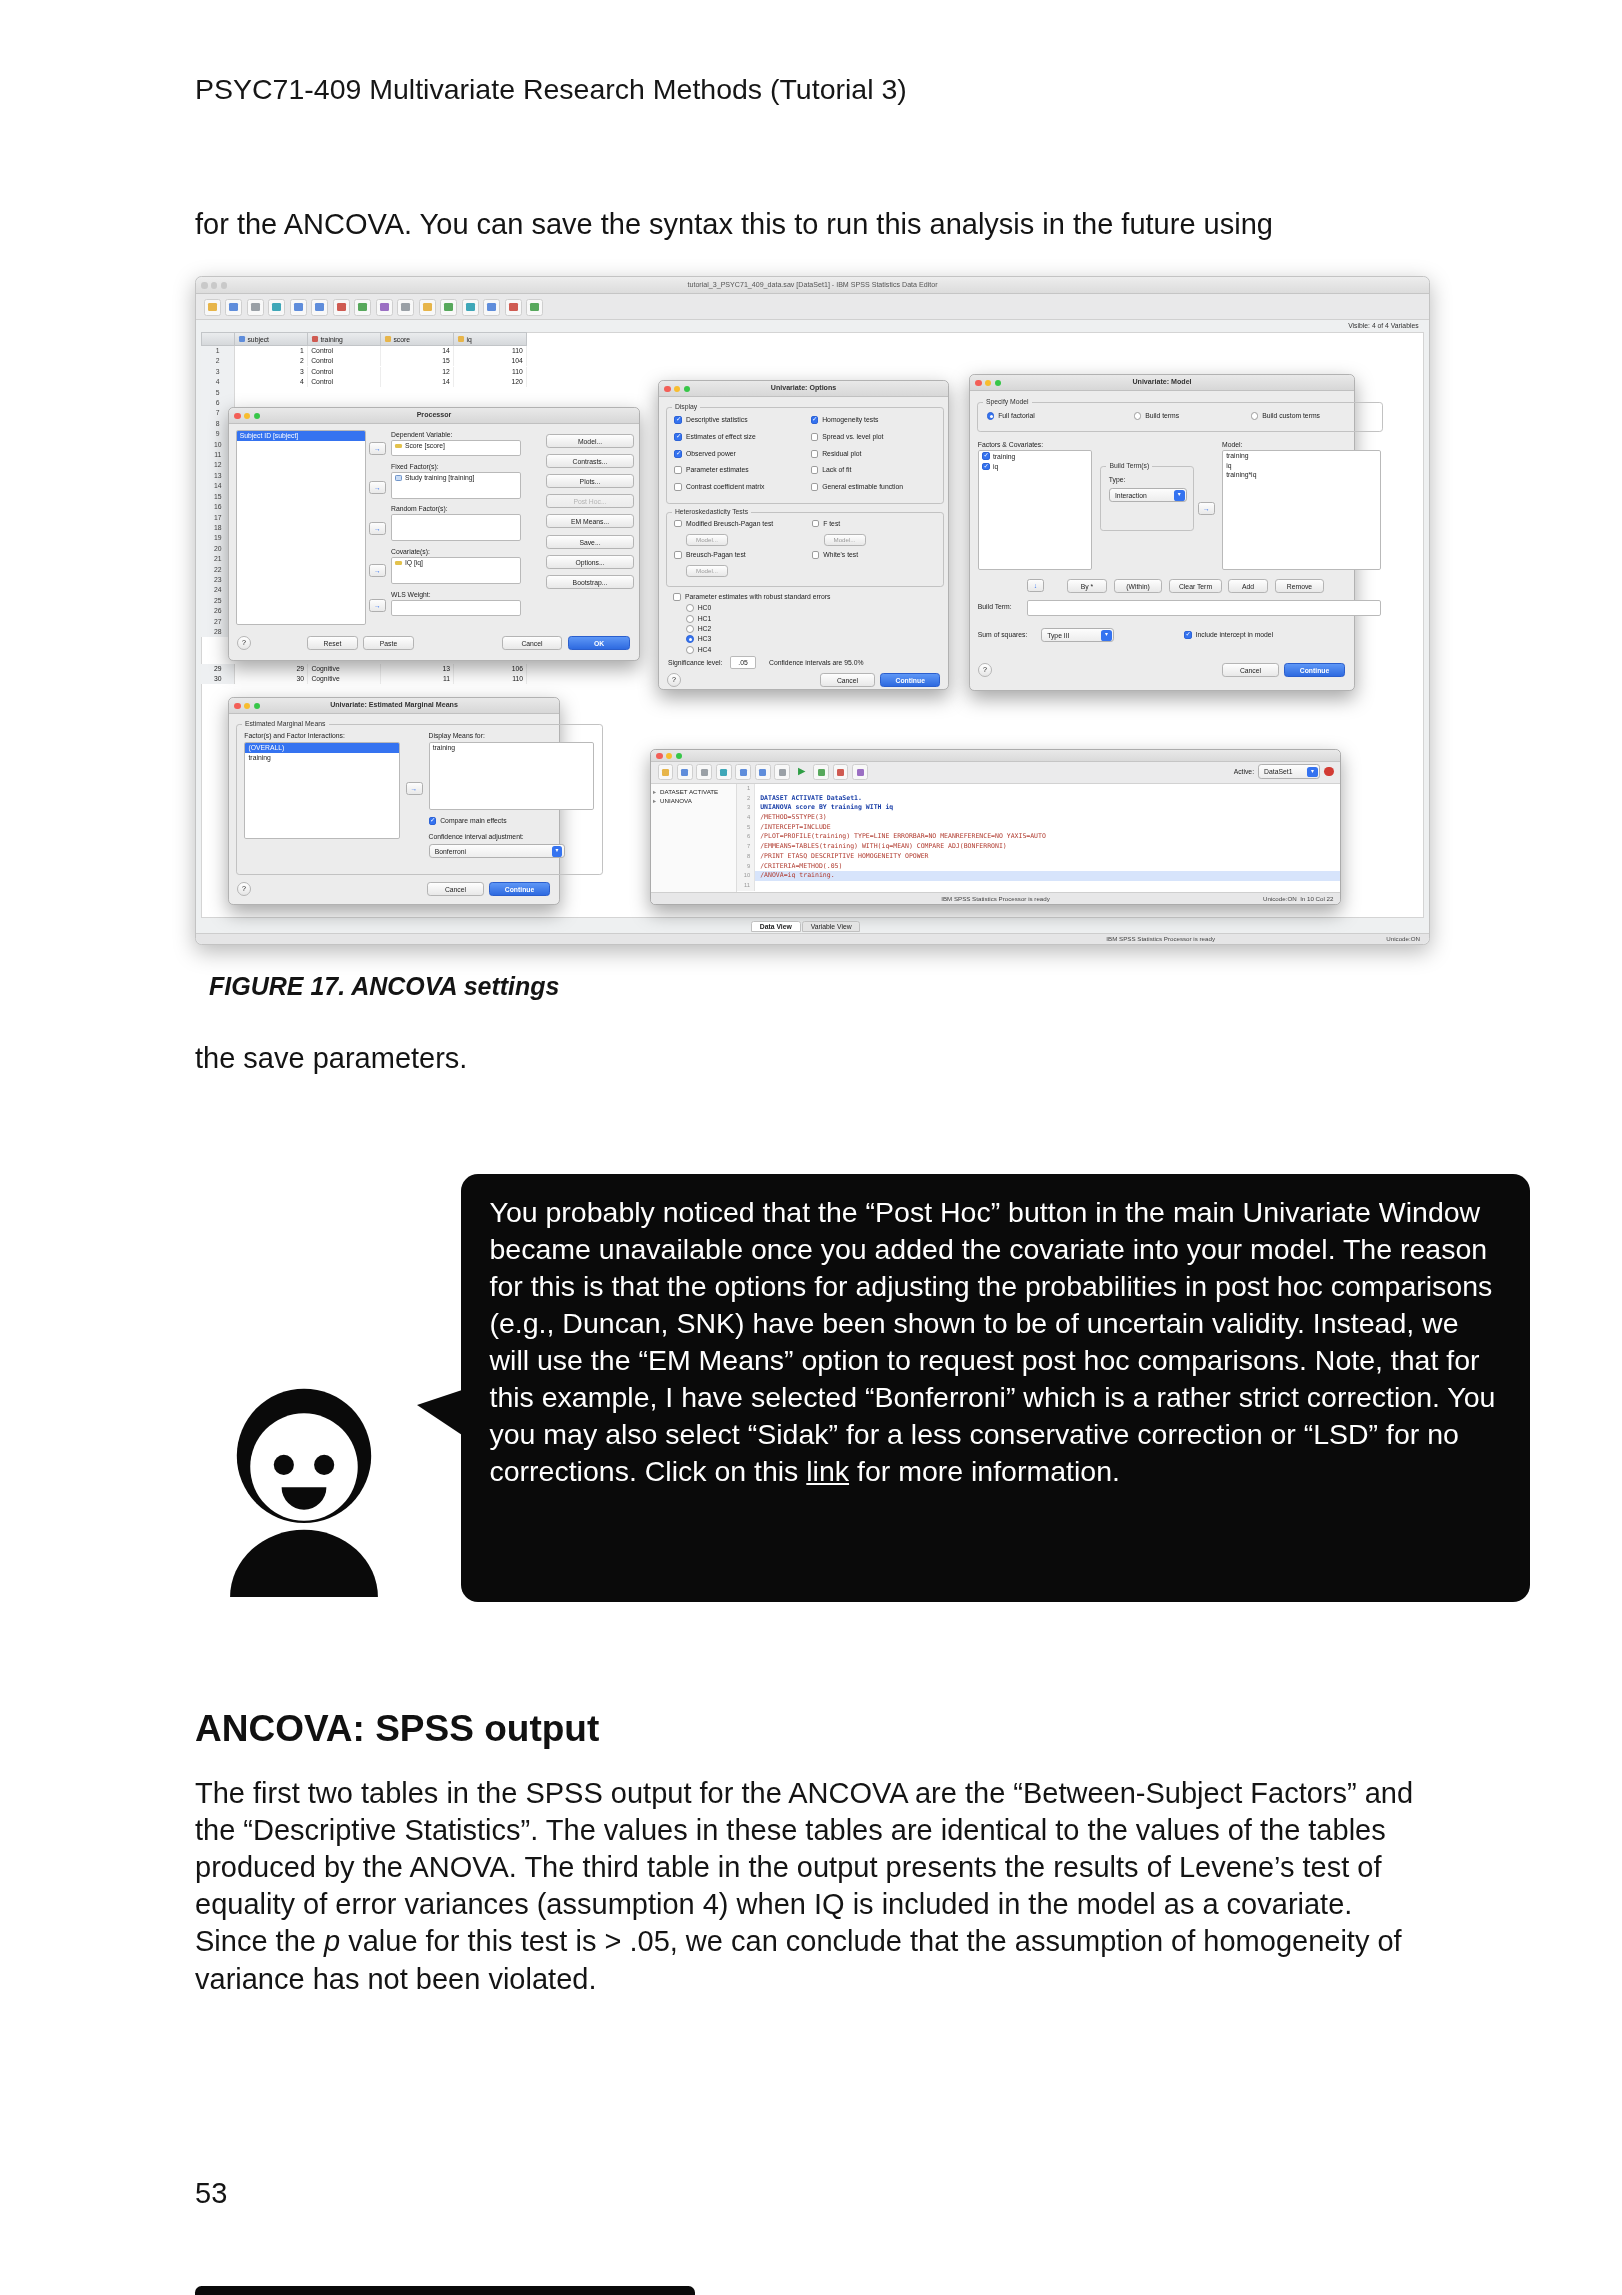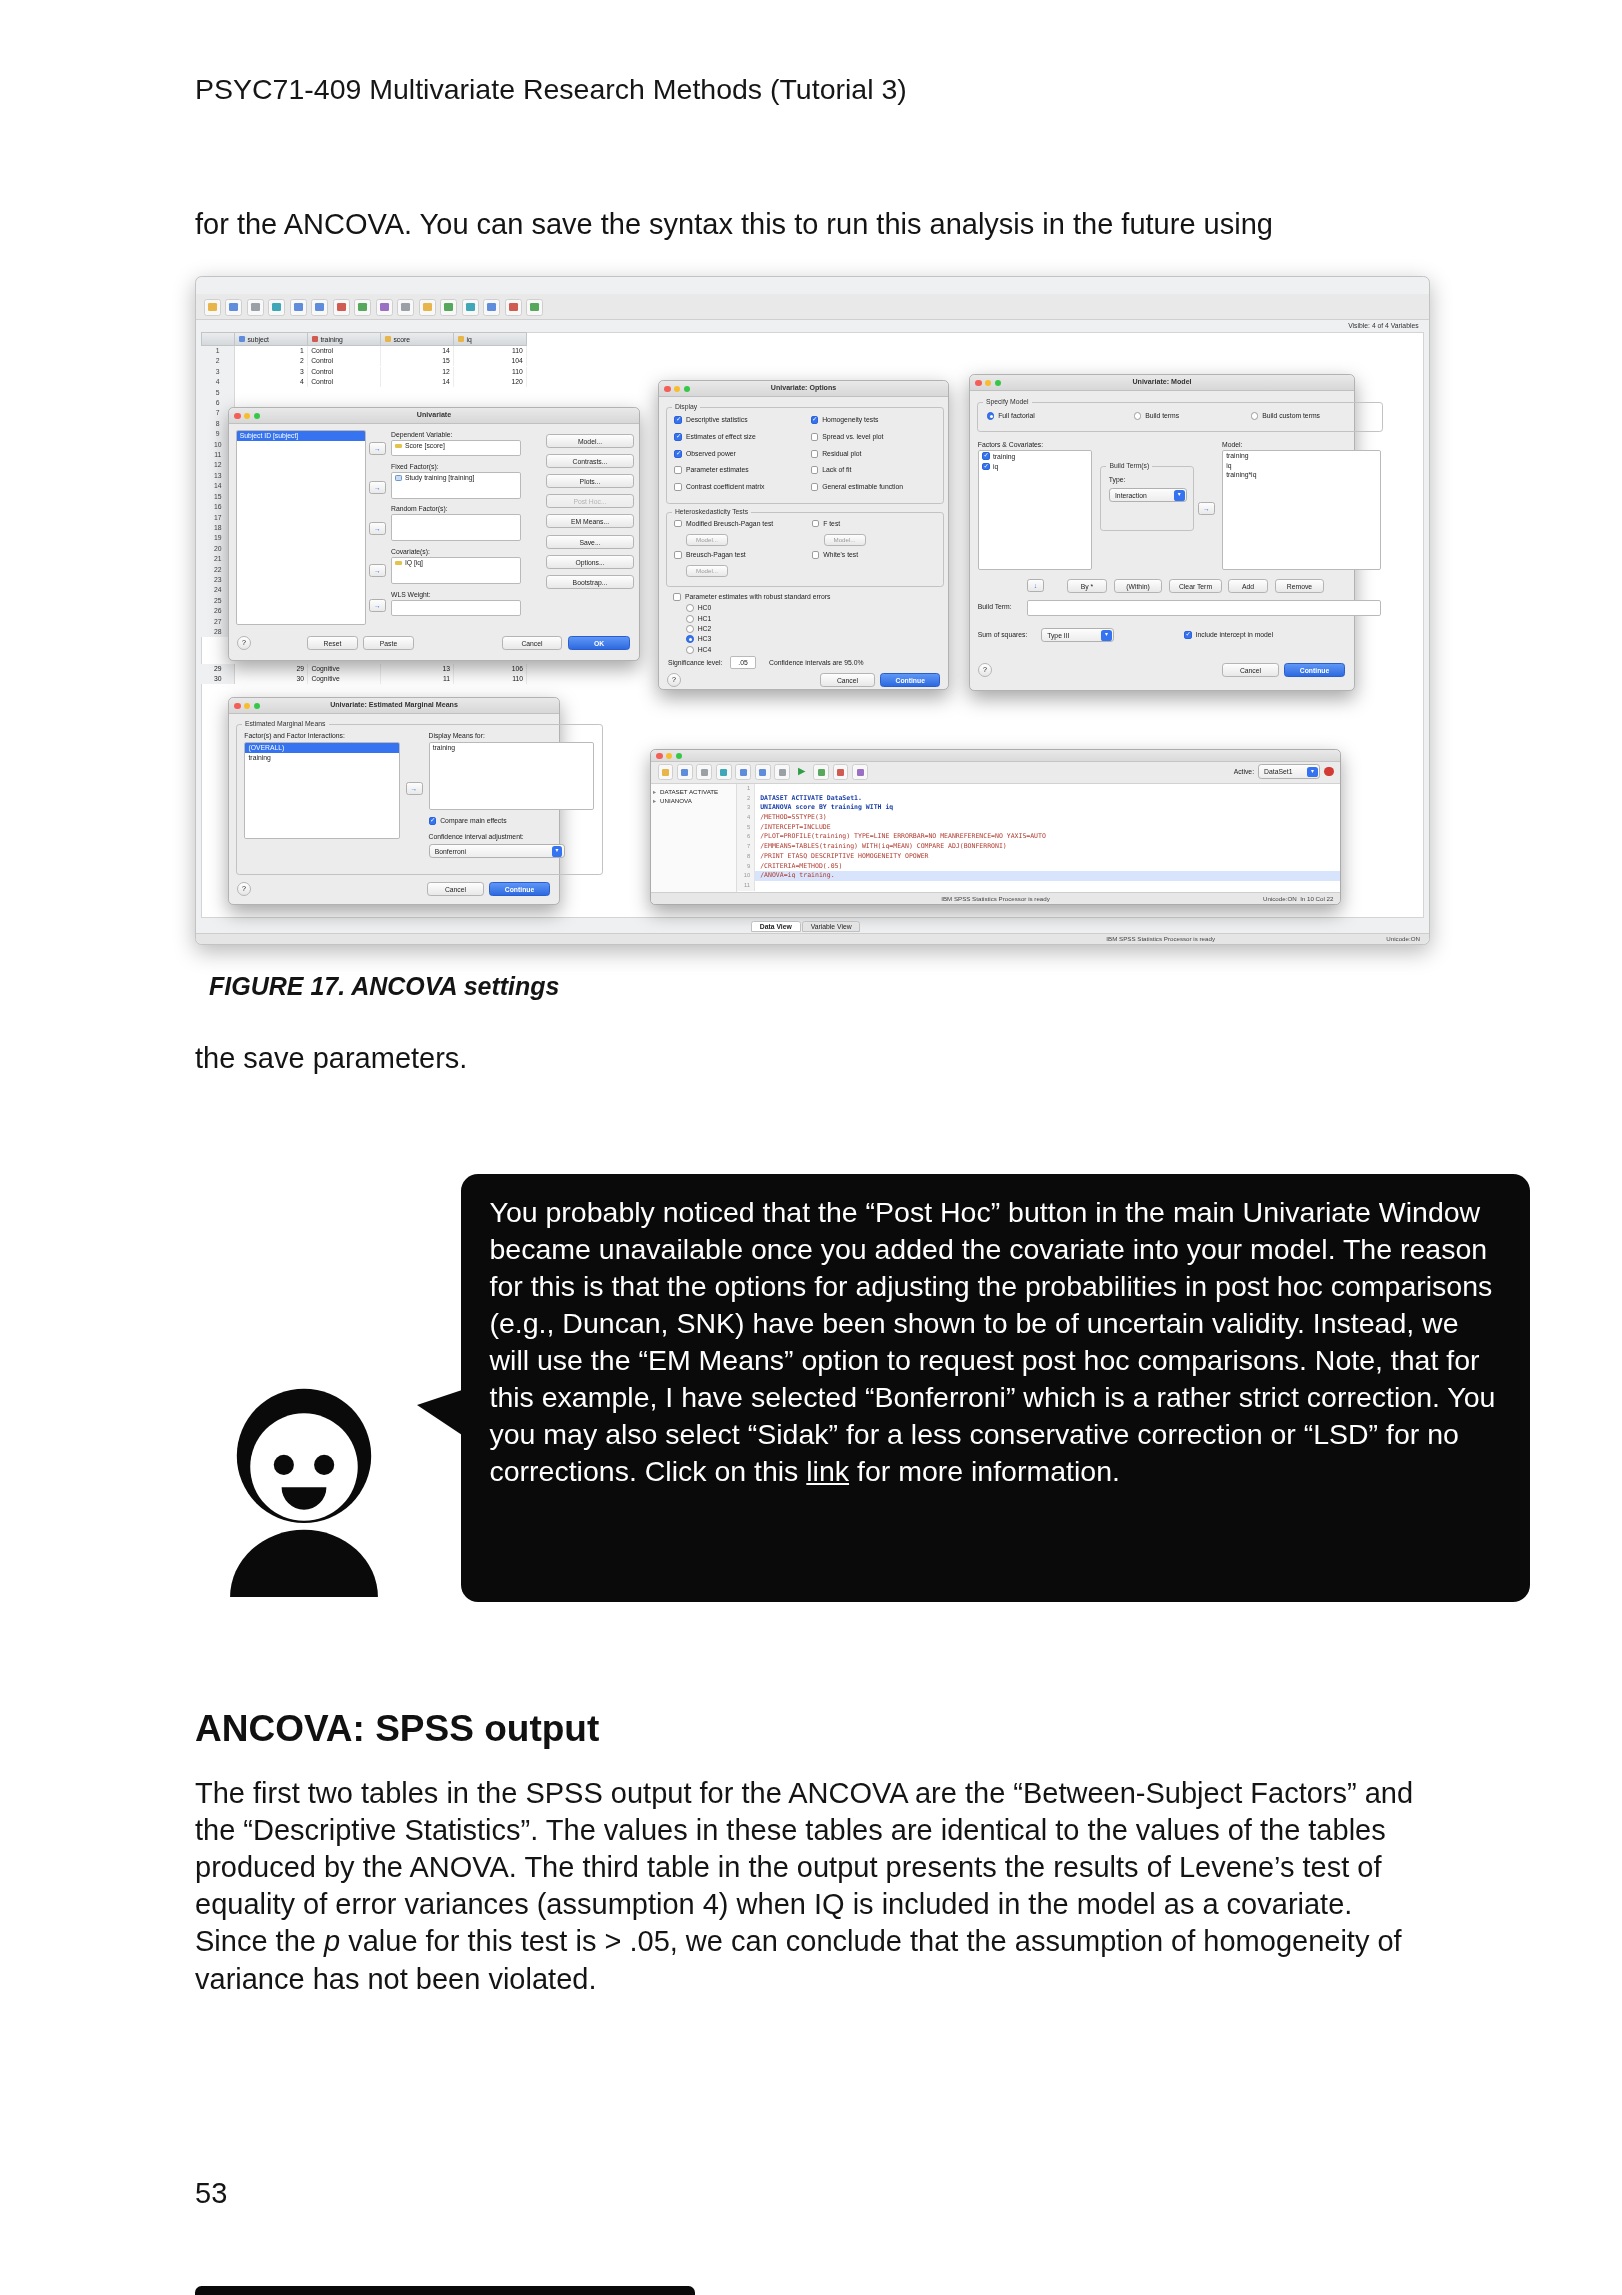--- a/index.html
+++ b/index.html
@@ -123,20 +123,28 @@
 </head>
 <body>
 
 <div class="page">
 
   <div class="doc-header">PSYC71-409 Multivariate Research Methods (Tutorial 3)</div>
   <div class="doc-intro">for the ANCOVA. You can save the syntax this to run this analysis in the future using</div>
 
   <div class="shot">
 
+    <div class="mw-titlebar">
+      <span class="lights" style="top:5.2px;">
+          <span class="light lgray"></span>
+          <span class="light lgray"></span>
+          <span class="light lgray"></span>
+        </span>
+      <span>tutorial_3_PSYC71_409_data.sav [DataSet1] - IBM SPSS Statistics Data Editor</span>
+    </div>
     <div class="mw-toolbar">
       <span class="tb-icon">
           <i class="cY"></i>
         </span>
       <span class="tb-icon">
           <i class="cB"></i>
         </span>
       <span class="tb-icon">
           <i class="cGr"></i>
         </span>
@@ -270,21 +278,21 @@
         <span class="gc num">110</span>
     </div>
 
     <div class="dlg" style="left:32px;top:130px;width:412px;height:254px;">
       <div class="dlg-tb">
         <span class="lights">
             <span class="light lr"></span>
             <span class="light ly"></span>
             <span class="light lg"></span>
           </span>
-        <span>Univariate</span>
+        <span>Processor</span>
       </div>
       <div class="panel" style="left:6.5px;top:22px;width:130px;height:195px;">
         <div class="item on">
             <span>Subject ID [subject]</span>
           </div>
       </div>
       <span class="arrow-btn" style="left:140px;top:34px;"><span>→</span></span>
       <span class="arrow-btn" style="left:140px;top:73px;"><span>→</span></span>
       <span class="arrow-btn" style="left:140px;top:114px;"><span>→</span></span>
       <span class="arrow-btn" style="left:140px;top:156px;"><span>→</span></span>

